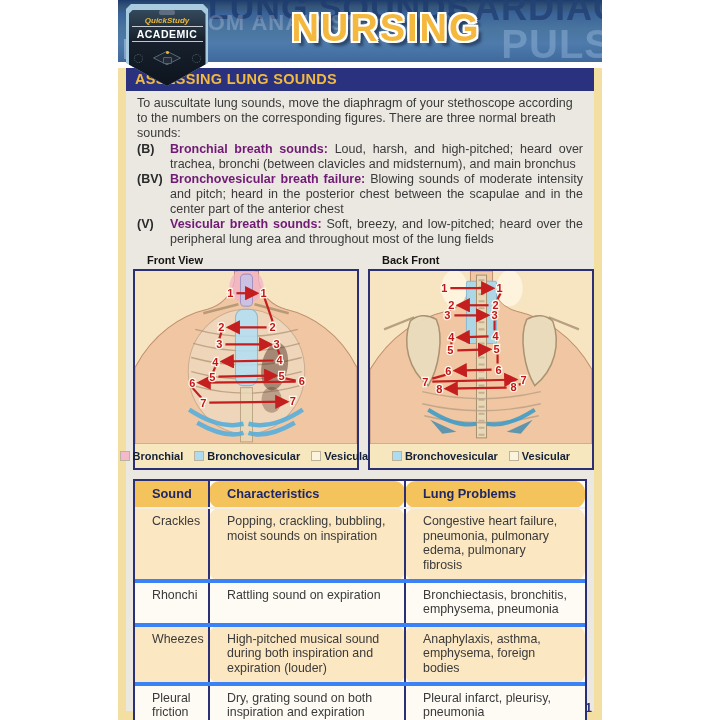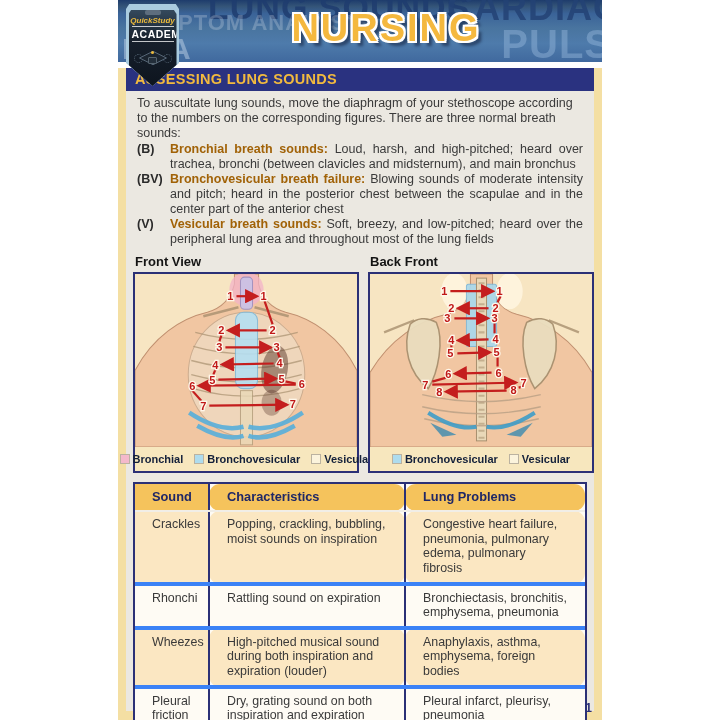--- a/index.html
+++ b/index.html
@@ -14,21 +14,21 @@
   .wm1 { left:90px; top:-12px; font-size:34px; color:rgba(30,60,110,.85); }
   .wm2 { right:-18px; top:-13px; font-size:36px; color:rgba(35,66,116,.85); }
   .wm3 { left:60px; top:10px; font-size:22px; color:rgba(255,255,255,.22); }
   .wm4 { left:4px; top:32px; font-size:30px; color:rgba(230,238,250,.38); }
   .wm5 { right:-10px; top:22px; font-size:40px; color:rgba(150,185,220,.45); }
   .hdr-title { position:absolute; left:0; right:0; top:7px; text-align:center; padding-left:52px;
     font-size:38px; font-weight:800; letter-spacing:2px; color:#F4B83E;
     text-shadow:-2px 0 #FFF,2px 0 #FFF,0 -2px #FFF,0 2px #FFF,-2px -2px #FFF,2px -2px #FFF,-2px 2px #FFF,2px 2px #FFF,5px 5px 3px rgba(15,25,55,.55); }
 
   
-  .badge { position:absolute; left:8px; top:4px; width:53px; height:82px; z-index:3;
+  .badge { position:absolute; left:8px; top:4px; width:82px; height:82px; z-index:3;
            clip-path:polygon(6% 0,94% 0,100% 6%,100% 72%,50% 100%,0 72%,0 6%); background:#A9CBDF; padding:2.5px; }
   .badge-in { width:100%; height:100%; clip-path:polygon(6% 0,94% 0,100% 6%,100% 72%,50% 100%,0 72%,0 6%);
               background:linear-gradient(180deg,#34495C 0%,#17202C 40%,#0D141E 100%); text-align:center; position:relative; }
   .badge-hat { width:16px; height:5px; background:#5E6E7E; border-radius:2px; margin:3px auto 1px; }
   .badge-brand { font-size:8px; font-style:italic; font-weight:700; color:#E9B83C; }
   .badge-academic { font-size:10.5px; font-weight:800; letter-spacing:.5px; color:#FFFFFF;
                     border-top:1px solid rgba(255,255,255,.75); border-bottom:1px solid rgba(255,255,255,.75);
                     margin:1px 3px; padding:1px 0; }
   .cap { position:relative; width:100%; height:26px; margin-top:2px; }
   .cap .board { position:absolute; left:50%; top:4px; width:20px; height:20px; margin-left:-10px;
@@ -42,26 +42,26 @@
   
   .cardbody { position:relative; height:652px; background:#EBE8E1;
               border-left:8px solid #F4DFA3; border-right:8px solid #F4DFA3; border-bottom:9px solid #F4DFA3; }
   .section-bar { margin-top:6px; height:23px; line-height:23px; background:#2A3280; color:#F2BA3E;
                  font-weight:800; font-size:14.5px; letter-spacing:.3px; padding-left:9px; }
 
   .intro { padding:5px 11px 2px 11px; font-size:12.5px; line-height:1.2; color:#3A3A3A; }
   .intro p.lead { margin-bottom:1px; }
   .bs { position:relative; padding-left:33px; text-align:justify; }
   .bs .key { position:absolute; left:0; top:0; font-weight:800; color:#2B2B2B; }
-  .bs b { color:#a16207;margin-top:41px; }
+  .bs b { color:#701a75;margin-top:41px; }
 
   
   .figs { display:flex; gap:9px; padding:0 7px; margin-top:3px; }
   .fig { width:226px; }
-  .fig-label { font-weight:800; font-size:13px; color:#141414; margin:2px 0 3px 2px; }
+  .fig-label { font-weight:800; font-size:11px; color:#141414; margin:2px 0 3px 14px; }
   .fig-box { width:226px; height:201px; border:2.5px solid #2B3076; background:#F7E5C2; display:flex; flex-direction:column; }
   .fig-box svg { display:block; flex:1 1 auto; }
   .legend { height:24px; display:flex; align-items:center; justify-content:center; gap:11px;
             font-size:11px; font-weight:800; color:#13203A; background:#F7E7BE; }
   .legend .li { display:flex; align-items:center; }
   .legend .sw { display:inline-block; width:10px; height:10px; border:1px solid #BBB2A0; margin-right:3px; }
 
   
   .tbl-wrap { margin:9px 7px 0 7px; border:2.5px solid #2B3076; background:#FEFBF4; }
   .tbl-title { background:#2A3280; color:#FFFFFF; font-weight:800; font-size:13px; text-align:center;

